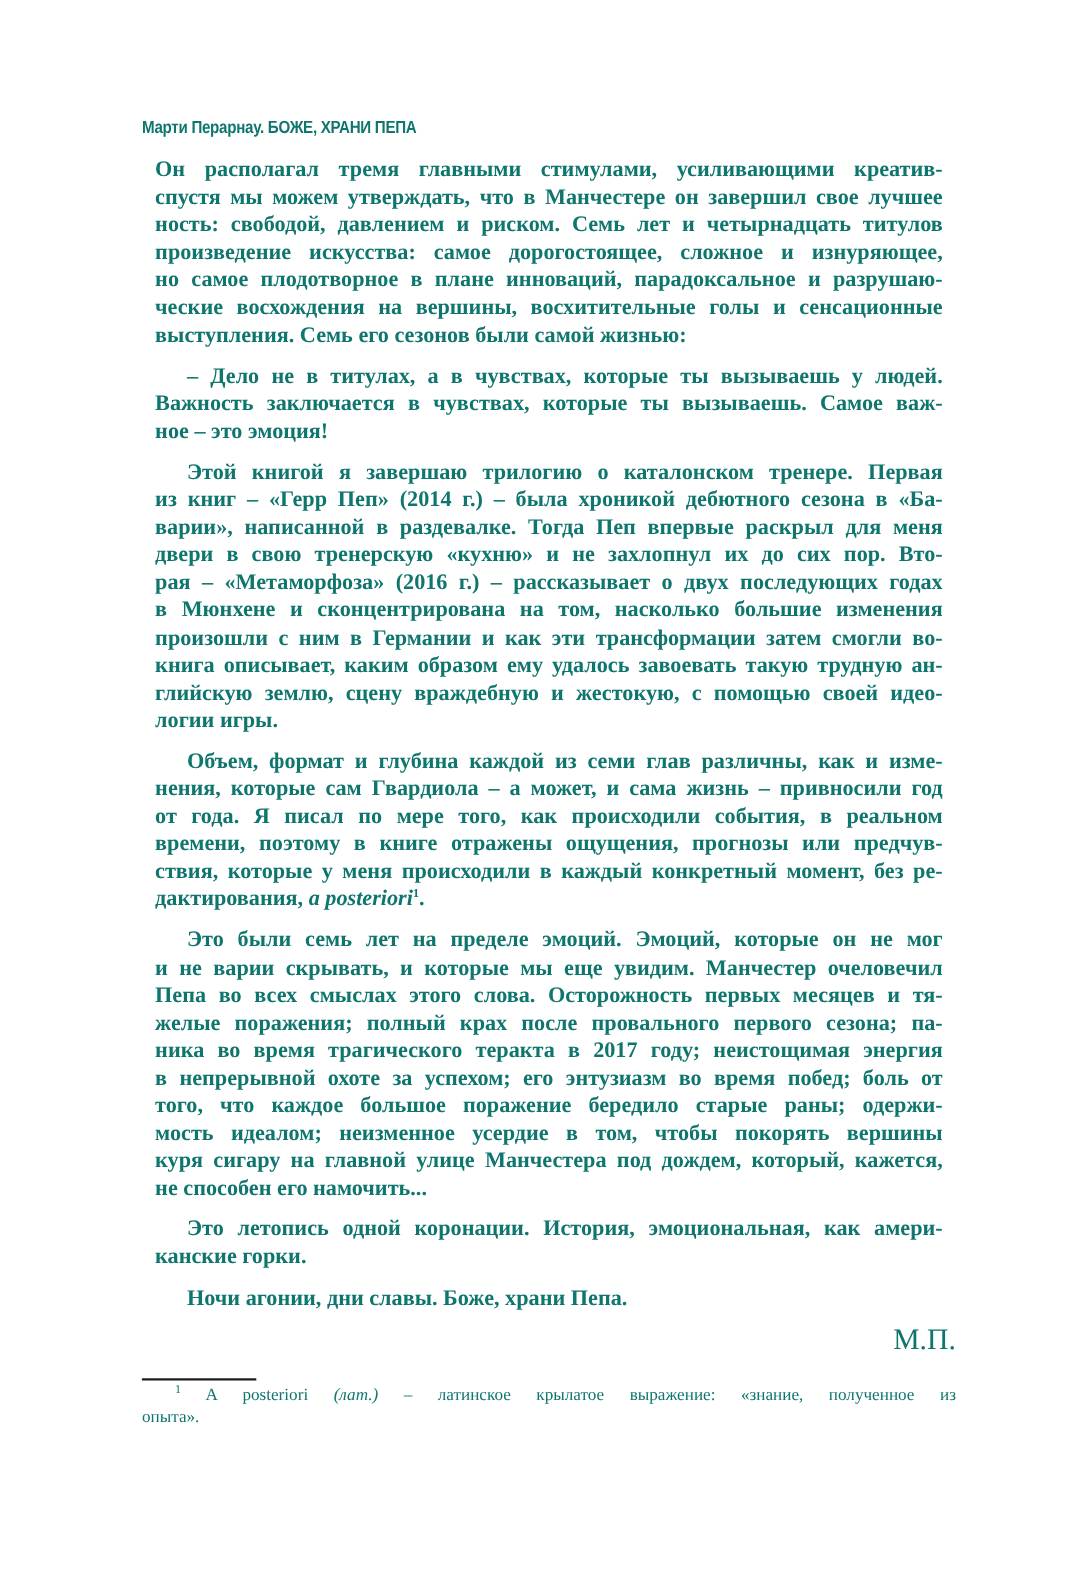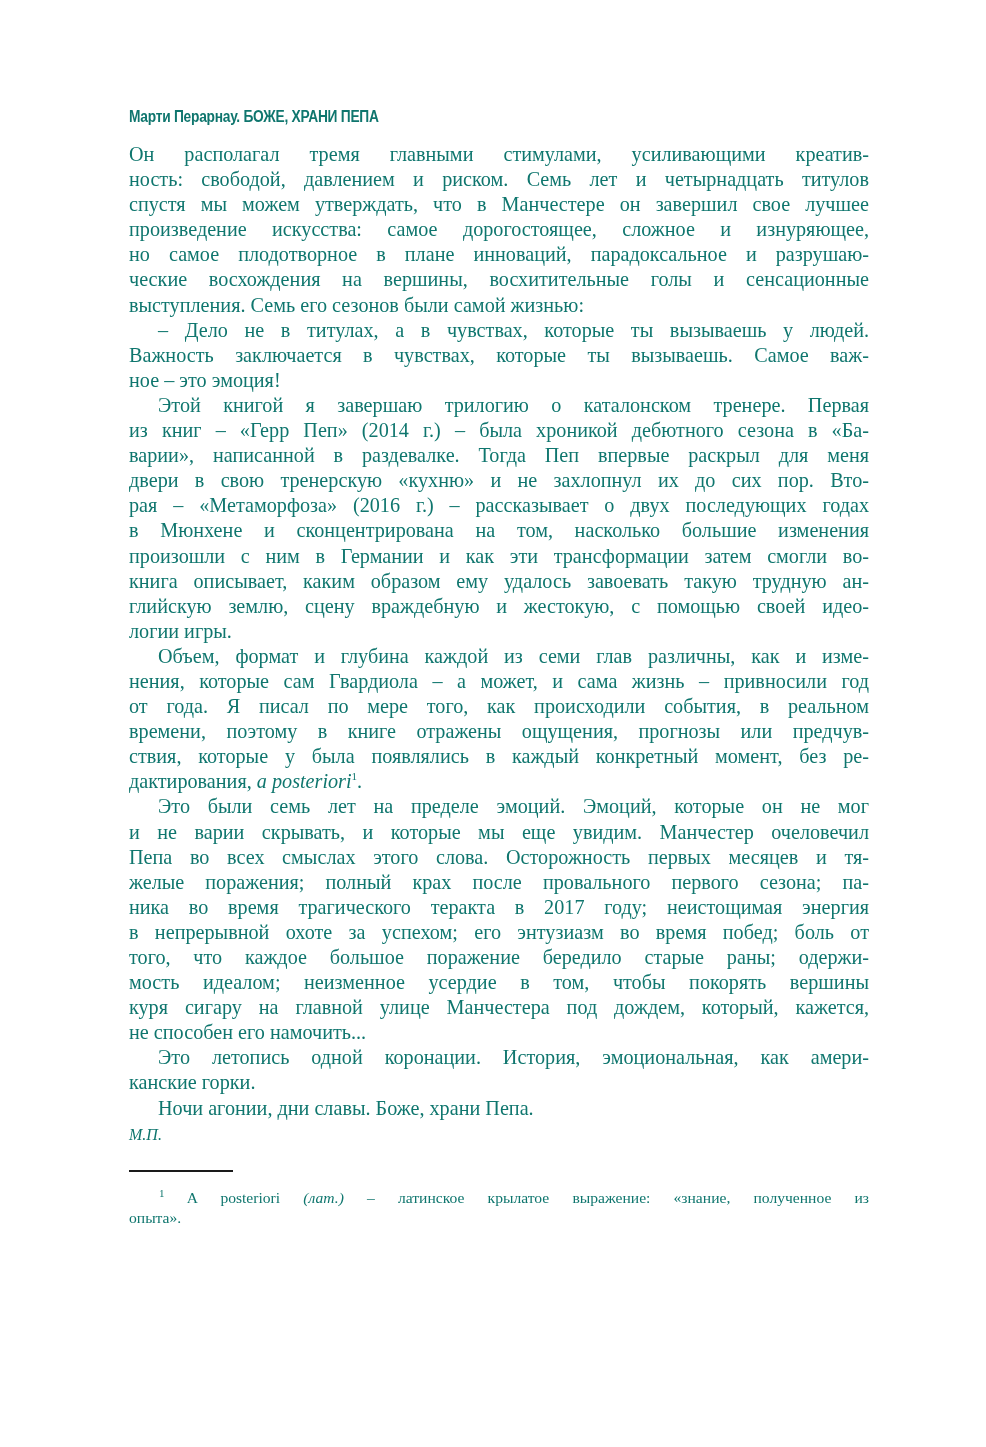--- a/index.html
+++ b/index.html
@@ -14,43 +14,43 @@
     font-weight: bold;
     font-size: 16px;
     letter-spacing: -0.3px;
     transform: scaleX(0.86);
     transform-origin: left center;
     white-space: nowrap;
     height: 26px; line-height: 26px;
     margin-bottom: 12px;
   }
   .body-text { font-size: 20.2px; line-height: 25.1px; }
-  .para { margin: 0; text-align: justify; text-indent: 0; hyphens: manual; }
+  .para { margin: 12px; text-align: justify; text-indent: 0; hyphens: manual; font-weight: bold; }
   .line { display: block; text-align: justify; text-align-last: justify; white-space: nowrap; overflow: hidden; }
   .line.last { text-align-last: left; }
   .line.first-indent { padding-left: 29px; }
   em, .it { font-style: italic; }
   sup { font-size: 11px; line-height: 0; vertical-align: super; }
-  .signature { text-align: left; font-style: italic; font-size: 16px; line-height: 25.1px; margin-top: 1px; }
+  .signature { text-align: right; font-size: 27px; line-height: 25.1px; margin-top: 1px; }
   .footnote-rule { width: 104px; height: 2px; background: #1a1a1a; margin-top: 23px; }
-  .footnote { font-size: 15.6px; line-height: 20px; margin-top: 16px; font-family: Liberation Serif, serif; }
+  .footnote { font-size: 15.6px; line-height: 20px; margin-top: 4px; font-family: Liberation Serif, serif; }
   .footnote .line.first-indent { padding-left: 30px; }
 </style>
 </head>
 <body>
 
 <div class="page">
   <div class="running-head">Марти Перарнау. БОЖЕ, ХРАНИ ПЕПА</div>
 
   <div class="body-text">
 
     <p class="para">
       <span class="line">Он располагал тремя главными стимулами, усиливающими креатив-</span>
+      <span class="line">спустя мы можем утверждать, что в Манчестере он завершил свое лучшее</span>
       <span class="line">ность: свободой, давлением и риском. Семь лет и четырнадцать титулов</span>
-      <span class="line">спустя мы можем утверждать, что в Манчестере он завершил свое лучшее</span>
       <span class="line">произведение искусства: самое дорогостоящее, сложное и изнуряющее,</span>
       <span class="line">но самое плодотворное в плане инноваций, парадоксальное и разрушаю-</span>
       <span class="line">ческие восхождения на вершины, восхитительные голы и сенсационные</span>
       <span class="line last">выступления. Семь его сезонов были самой жизнью:</span>
     </p>
 
     <p class="para">
       <span class="line first-indent">– Дело не в титулах, а в чувствах, которые ты вызываешь у людей.</span>
       <span class="line">Важность заключается в чувствах, которые ты вызываешь. Самое важ-</span>
       <span class="line last">ное – это эмоция!</span>
@@ -67,21 +67,21 @@
       <span class="line">книга описывает, каким образом ему удалось завоевать такую трудную ан-</span>
       <span class="line">глийскую землю, сцену враждебную и жестокую, с помощью своей идео-</span>
       <span class="line last">логии игры.</span>
     </p>
 
     <p class="para">
       <span class="line first-indent">Объем, формат и глубина каждой из семи глав различны, как и изме-</span>
       <span class="line">нения, которые сам Гвардиола – а может, и сама жизнь – привносили год</span>
       <span class="line">от года. Я писал по мере того, как происходили события, в реальном</span>
       <span class="line">времени, поэтому в книге отражены ощущения, прогнозы или предчув-</span>
-      <span class="line">ствия, которые у была появлялись в каждый конкретный момент, без ре-</span>
+      <span class="line">ствия, которые у меня происходили в каждый конкретный момент, без ре-</span>
       <span class="line last"><span>дактирования, </span><span class="it">a posteriori</span><sup>1</sup><span>.</span></span>
     </p>
 
     <p class="para">
       <span class="line first-indent">Это были семь лет на пределе эмоций. Эмоций, которые он не мог</span>
       <span class="line">и не варии скрывать, и которые мы еще увидим. Манчестер очеловечил</span>
       <span class="line">Пепа во всех смыслах этого слова. Осторожность первых месяцев и тя-</span>
       <span class="line">желые поражения; полный крах после провального первого сезона; па-</span>
       <span class="line">ника во время трагического теракта в 2017 году; неистощимая энергия</span>
       <span class="line">в непрерывной охоте за успехом; его энтузиазм во время побед; боль от</span>

